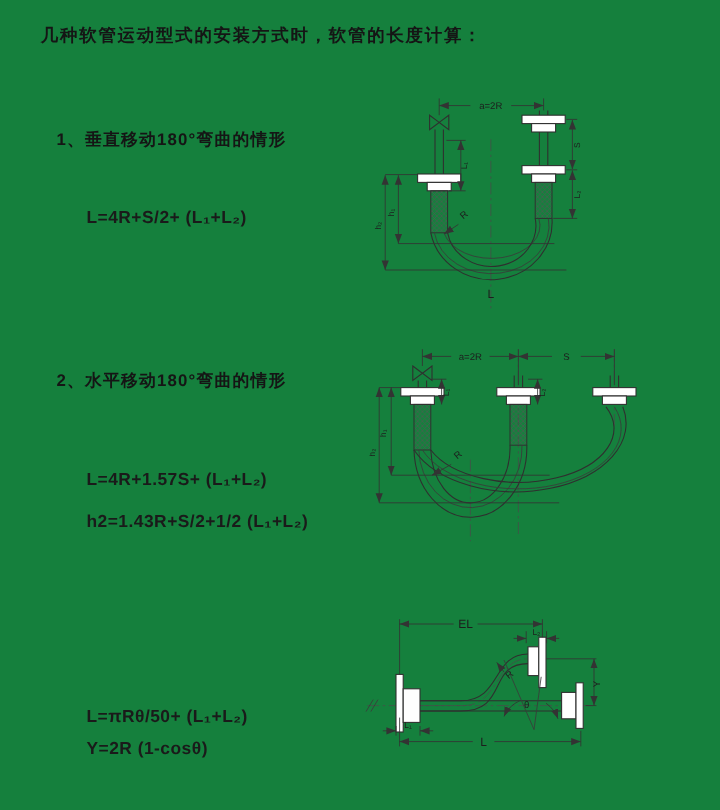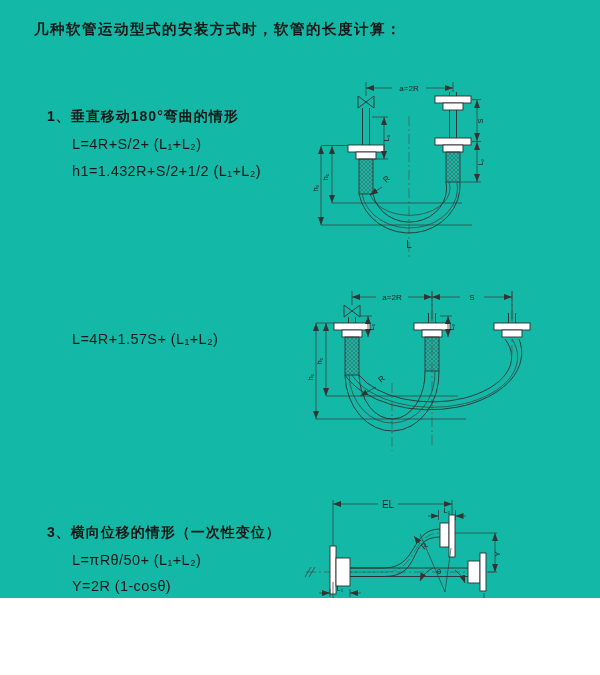--- a/index.html
+++ b/index.html
@@ -1,20 +1,20 @@
 <!DOCTYPE html>
 <html><head>
 <meta charset="utf-8">
 <style>
   html,body{margin:0;padding:0;background:#ffffff;}
   body{width:600px;height:675px;font-family:"Liberation Sans",sans-serif;}
-  .page{position:relative;width:600px;height:598px;background:#14b8a6;overflow:hidden;color:#151515;}
+  .page{position:relative;width:600px;height:675px;background:#15803d;overflow:hidden;color:#151515;}
   .title{position:absolute;left:34px;top:20px;font-size:14.5px;font-weight:bold;letter-spacing:1.5px;white-space:nowrap;}
   .heading{position:absolute;font-size:14px;font-weight:bold;letter-spacing:1px;white-space:nowrap;}
-  .formula{position:absolute;font-size:14.5px;font-weight:normal;letter-spacing:0.4px;white-space:nowrap;color:#1a1a1a;}
+  .formula{position:absolute;font-size:14.5px;font-weight:bold;letter-spacing:0.4px;white-space:nowrap;color:#1a1a1a;margin-top:38px;}
   .diagram{position:absolute;}
   svg .ln{stroke:#2f2f2f;stroke-width:0.9;fill:none;}
   svg .thin{stroke:#3a3a3a;stroke-width:0.7;fill:none;}
   svg .dim{stroke:#333333;stroke-width:0.7;fill:none;}
   svg .cl{stroke:#4a4a4a;stroke-width:0.6;fill:none;stroke-dasharray:10 3 2 3;}
   svg .flange{fill:#ffffff;stroke:#2f2f2f;stroke-width:0.9;}
   svg .braid{stroke:#2f2f2f;stroke-width:0.8;}
   svg .valve{fill:none;stroke:#2f2f2f;stroke-width:0.9;}
   svg .lbl{font-family:"Liberation Sans",sans-serif;font-size:8px;fill:#1d1d1d;}
   svg .lbl-big{font-family:"Liberation Sans",sans-serif;font-size:10px;fill:#1d1d1d;}
@@ -22,25 +22,25 @@
 </style>
 </head>
 <body>
 
 <div class="page">
 
   <div class="title">几种软管运动型式的安装方式时，软管的长度计算：</div>
 
   <div class="heading" style="left:47px;top:108px">1、垂直移动180°弯曲的情形</div>
   <div class="formula" style="left:72px;top:136px">L=4R+S/2+ (L₁+L₂)</div>
-  <div class="formula" style="left:72px;top:163px">h1=1.432R+S/2+1/2 (L₁+L₂)</div>
-
-  <div class="formula" style="left:72px;top:331px">L=4R+1.57S+ (L₁+L₂)</div>
-
-  <div class="heading" style="left:47px;top:524px">3、横向位移的情形（一次性变位）</div>
+
+  <div class="heading" style="left:47px;top:309px">2、水平移动180°弯曲的情形</div>
+  <div class="formula" style="left:72px;top:354px">L=4R+1.57S+ (L₁+L₂)</div>
+  <div class="formula" style="left:72px;top:389px">h2=1.43R+S/2+1/2 (L₁+L₂)</div>
+
   <div class="formula" style="left:72px;top:552px">L=πRθ/50+ (L₁+L₂)</div>
   <div class="formula" style="left:72px;top:578px">Y=2R (1-cosθ)</div>
 
   <div class="diagram" style="left:312px;top:72px;width:280px;height:190px">
     <svg width="280" height="190" viewBox="0 0 280 190">
       <defs>
         <marker id="m1" markerWidth="10" markerHeight="8" refX="8" refY="4" orient="auto-start-reverse" markerUnits="userSpaceOnUse">
           <path d="M0,1 L8,4 L0,7 Z" fill="#333"></path>
         </marker>
         <pattern id="p1" width="4" height="4" patternUnits="userSpaceOnUse">
@@ -157,21 +157,21 @@
 
       <path class="dim" d="M52 33 H64"></path>
       <path class="dim" d="M60 33 V54" marker-start="url(#m2)" marker-end="url(#m2)"></path>
       <text class="lbl-sm" x="66" y="44" text-anchor="middle" transform="rotate(-90 66 44)">L₁</text>
       <path class="dim" d="M132 33 H144"></path>
       <path class="dim" d="M140 33 V54" marker-start="url(#m2)" marker-end="url(#m2)"></path>
       <text class="lbl-sm" x="146" y="44" text-anchor="middle" transform="rotate(-90 146 44)">L₂</text>
     </svg>
   </div>
 
-  <div class="diagram" style="left:298px;top:486px;width:294px;height:162px">
+  <div class="diagram" style="left:298px;top:502px;width:294px;height:162px">
     <svg width="294" height="162" viewBox="0 0 294 162">
       <defs>
         <marker id="m3" markerWidth="10" markerHeight="8" refX="8" refY="4" orient="auto-start-reverse" markerUnits="userSpaceOnUse">
           <path d="M0,1 L8,4 L0,7 Z" fill="#333"></path>
         </marker>
       </defs>
 
       <path class="cl" d="M8 86 H196"></path>
       <path class="thin" d="M7 91 L13 81 M11 91 L17 81"></path>
 

